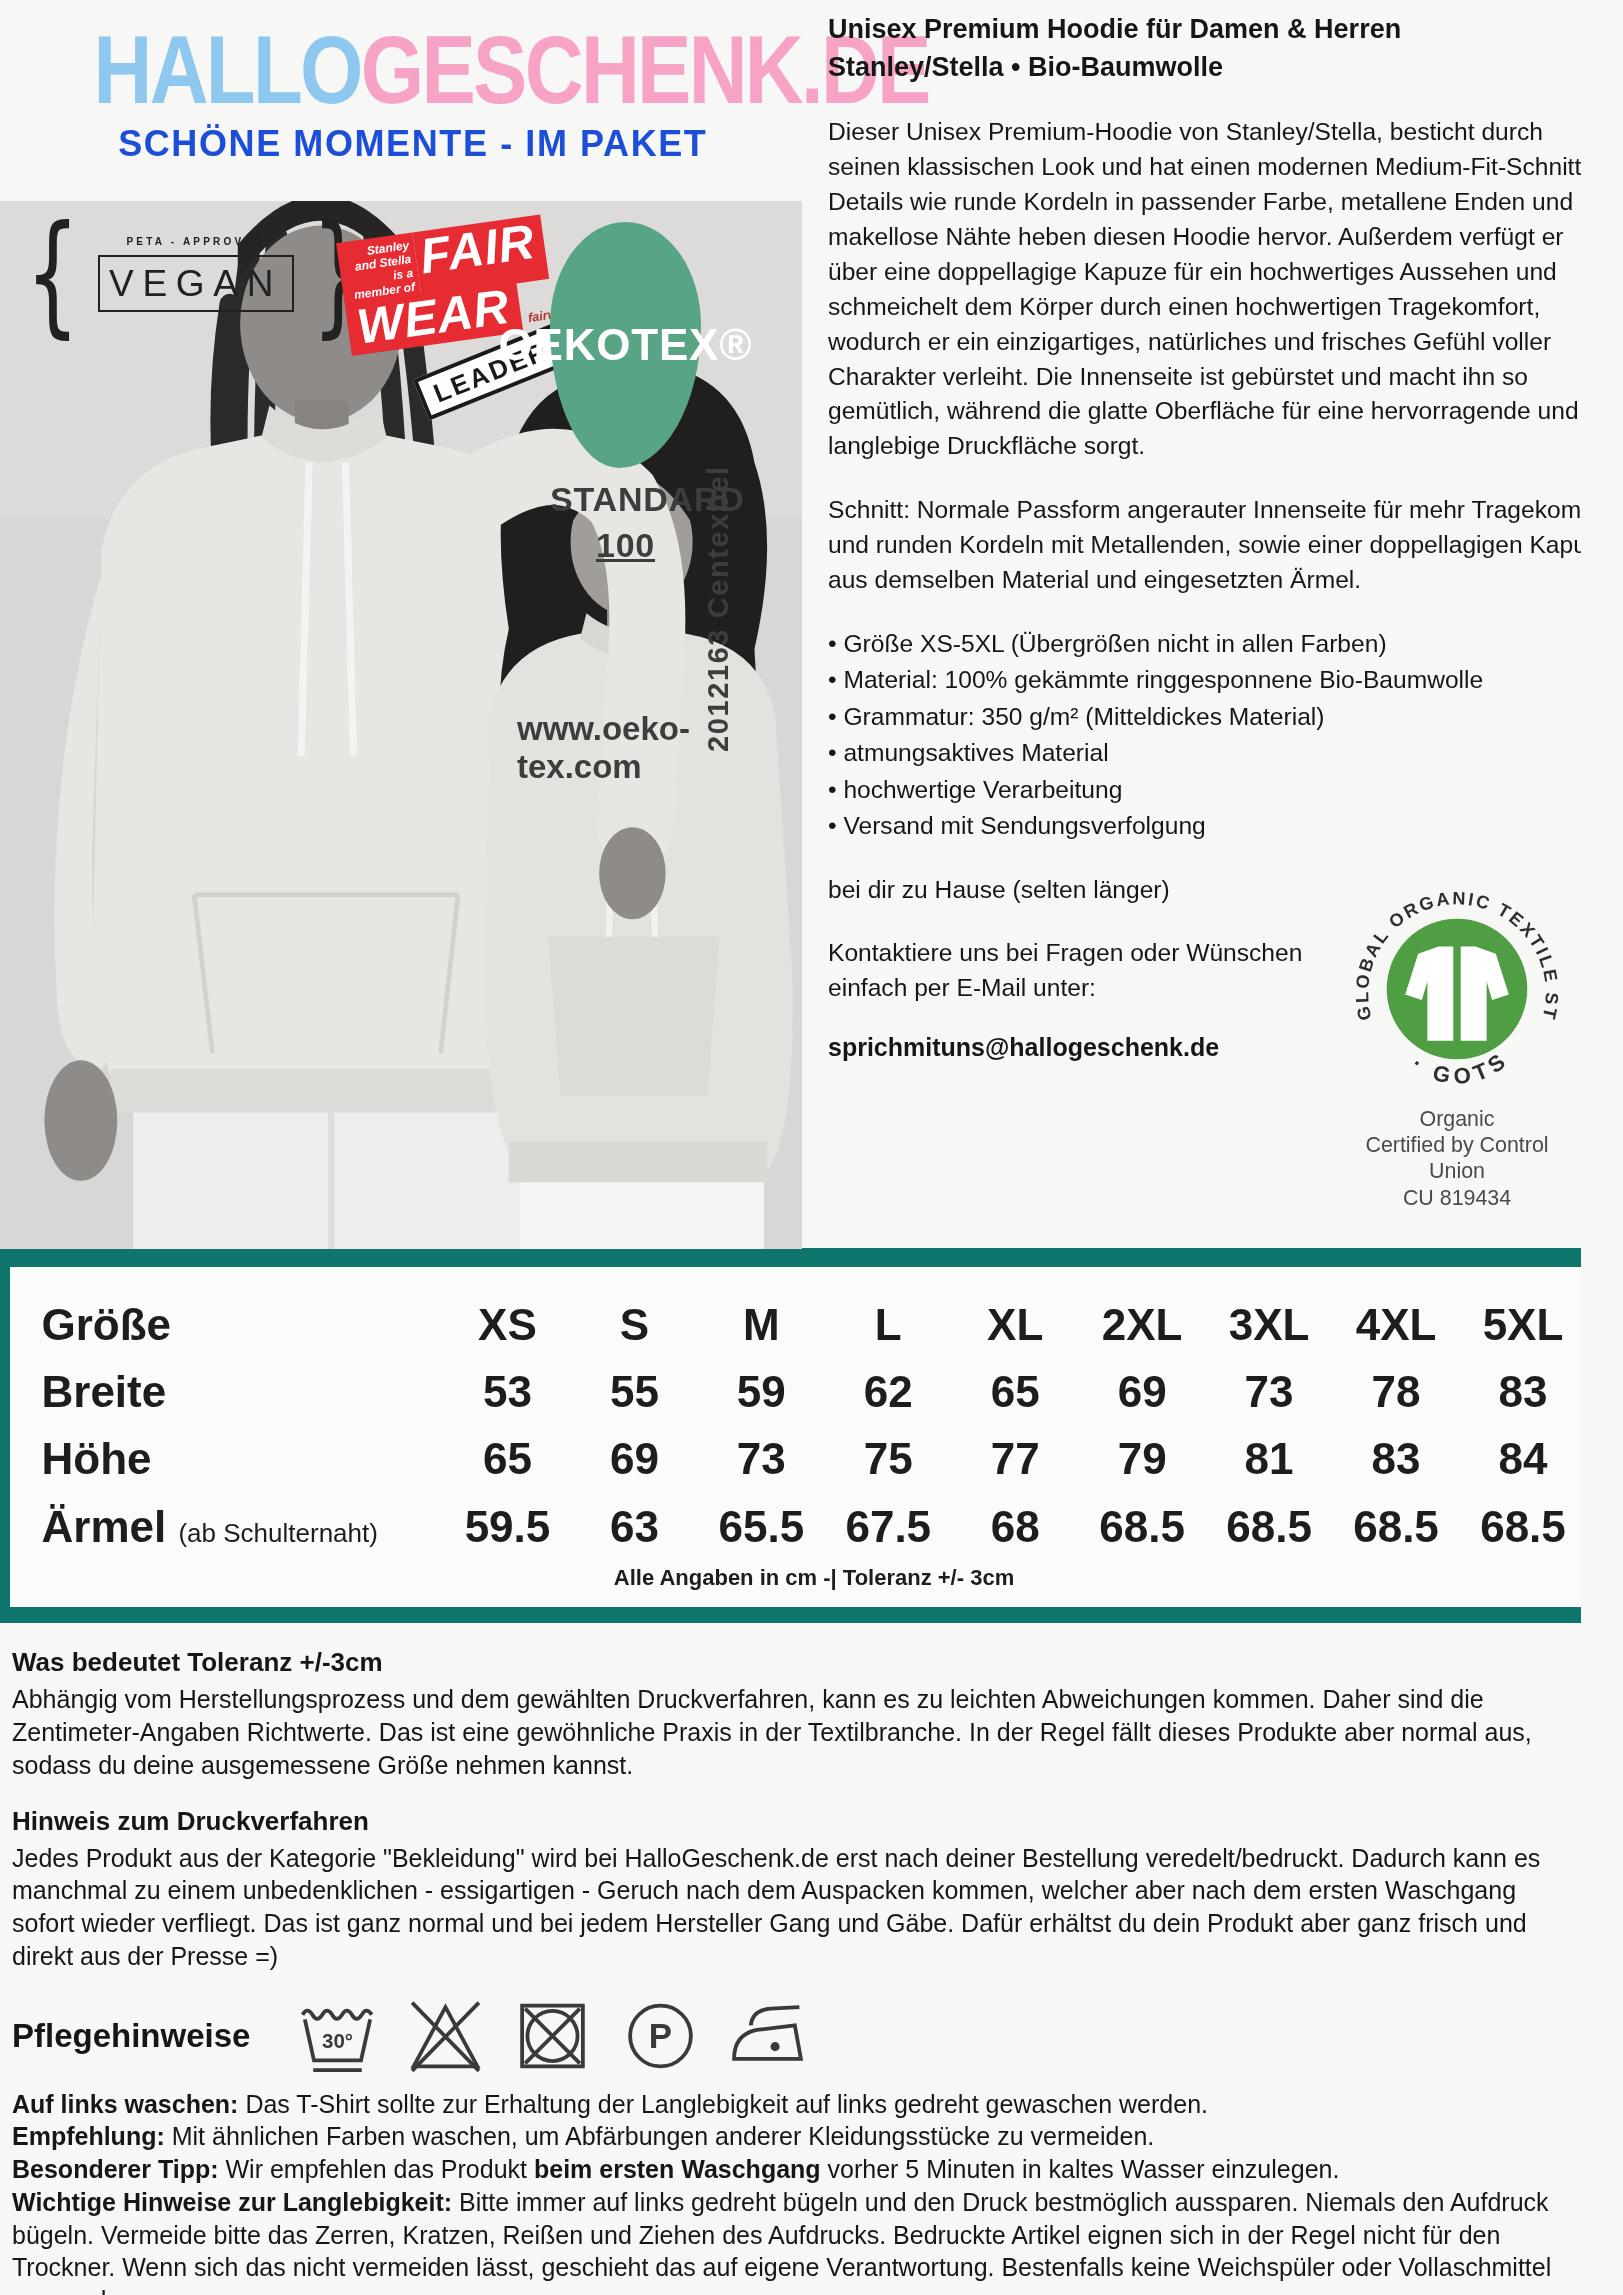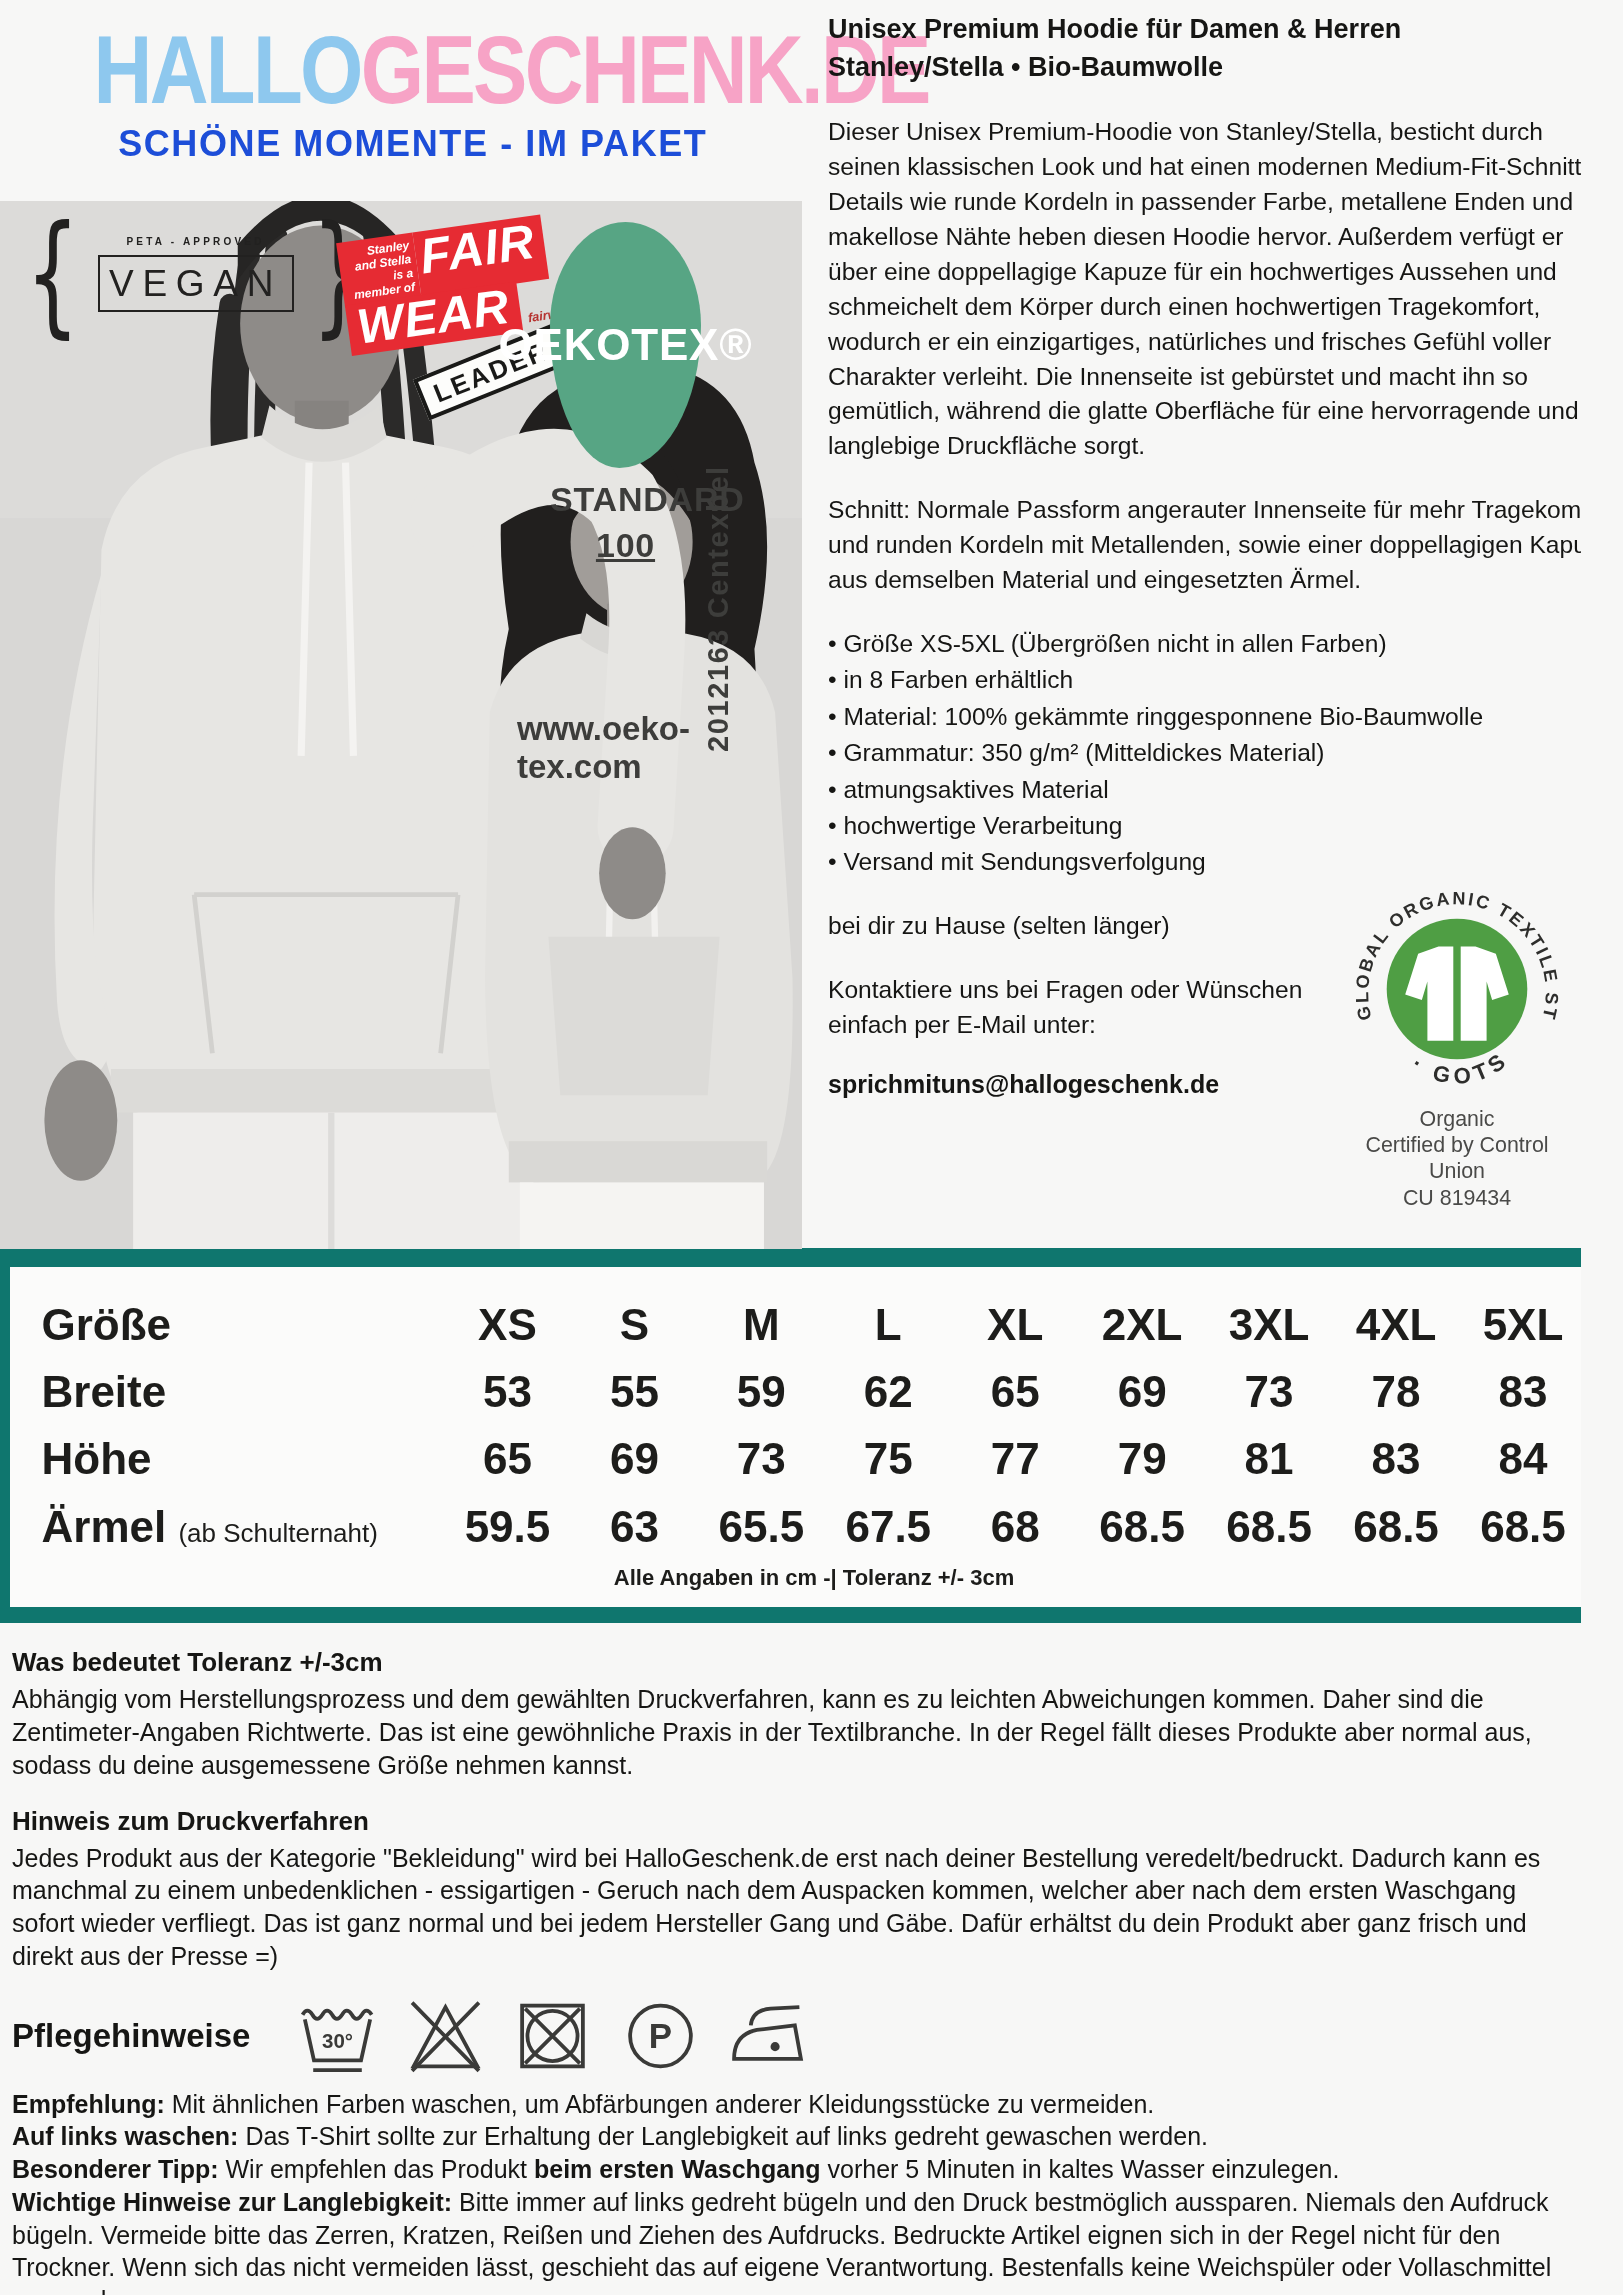--- a/index.html
+++ b/index.html
@@ -173,21 +173,20 @@
       <div class="oeko-url">www.oeko-tex.com</div>
     </div>
 
     <div class="details">
       <div class="title">Unisex Premium Hoodie für Damen &amp; Herren</div>
       <div class="title">Stanley/Stella • Bio-Baumwolle</div>
       <p>Dieser Unisex Premium-Hoodie von Stanley/Stella, besticht durch seinen klassischen Look und hat einen modernen Medium-Fit-Schnitt. Details wie runde Kordeln in passender Farbe, metallene Enden und makellose Nähte heben diesen Hoodie hervor. Außerdem verfügt er über eine doppellagige Kapuze für ein hochwertiges Aussehen und schmeichelt dem Körper durch einen hochwertigen Tragekomfort, wodurch er ein einzigartiges, natürliches und frisches Gefühl voller Charakter verleiht. Die Innenseite ist gebürstet und macht ihn so gemütlich, während die glatte Oberfläche für eine hervorragende und langlebige Druckfläche sorgt.</p>
       <p>Schnitt: Normale Passform angerauter Innenseite für mehr Tragekomfort und runden Kordeln mit Metallenden, sowie einer doppellagigen Kapuze aus demselben Material und eingesetzten Ärmel.</p>
       <div class="bullets">
         <div class="bullet">• Größe XS-5XL (Übergrößen nicht in allen Farben)</div>
-        <div class="bullet">• in 8 Farben erhältlich</div>
         <div class="bullet">• Material: 100% gekämmte ringgesponnene Bio-Baumwolle</div>
         <div class="bullet">• Grammatur: 350 g/m² (Mitteldickes Material)</div>
         <div class="bullet">• atmungsaktives Material</div>
         <div class="bullet">• hochwertige Verarbeitung</div>
         <div class="bullet">• Versand mit Sendungsverfolgung</div>
       </div>
       <div class="lines">
         <div>bei dir zu Hause (selten länger)</div>
       </div>
       <div class="lines">
@@ -315,21 +314,21 @@
         </svg>
         <svg viewBox="0 0 104 108" fill="none" stroke="#3a3a38" stroke-width="5">
           <path d="M30,40 Q32,20 56,18 L94,16"></path>
           <path d="M8,84 Q8,52 38,46 L88,40 L96,84 Z"></path>
           <circle cx="62" cy="68" r="6" fill="#3a3a38" stroke="none"></circle>
         </svg>
       </div>
     </div>
 
     <div class="care-notes">
+      <p><strong>Auf links waschen:</strong><span> Das T-Shirt sollte zur Erhaltung der Langlebigkeit auf links gedreht gewaschen werden.</span></p>
       <p><strong>Empfehlung:</strong><span> Mit ähnlichen Farben waschen, um Abfärbungen anderer Kleidungsstücke zu vermeiden.</span></p>
-      <p><strong>Auf links waschen:</strong><span> Das T-Shirt sollte zur Erhaltung der Langlebigkeit auf links gedreht gewaschen werden.</span></p>
       <p><strong>Besonderer Tipp:</strong><span> Wir empfehlen das Produkt </span><strong>beim ersten Waschgang</strong><span> vorher 5 Minuten in kaltes Wasser einzulegen.</span></p>
       <p><strong>Wichtige Hinweise zur Langlebigkeit:</strong><span> Bitte immer auf links gedreht bügeln und den Druck bestmöglich aussparen. Niemals den Aufdruck bügeln. Vermeide bitte das Zerren, Kratzen, Reißen und Ziehen des Aufdrucks. Bedruckte Artikel eignen sich in der Regel nicht für den Trockner. Wenn sich das nicht vermeiden lässt, geschieht das auf eigene Verantwortung. Bestenfalls keine Weichspüler oder Vollaschmittel verwenden.</span></p>
     </div>
   </div>
 
 </div>
 
 
 </body></html>

